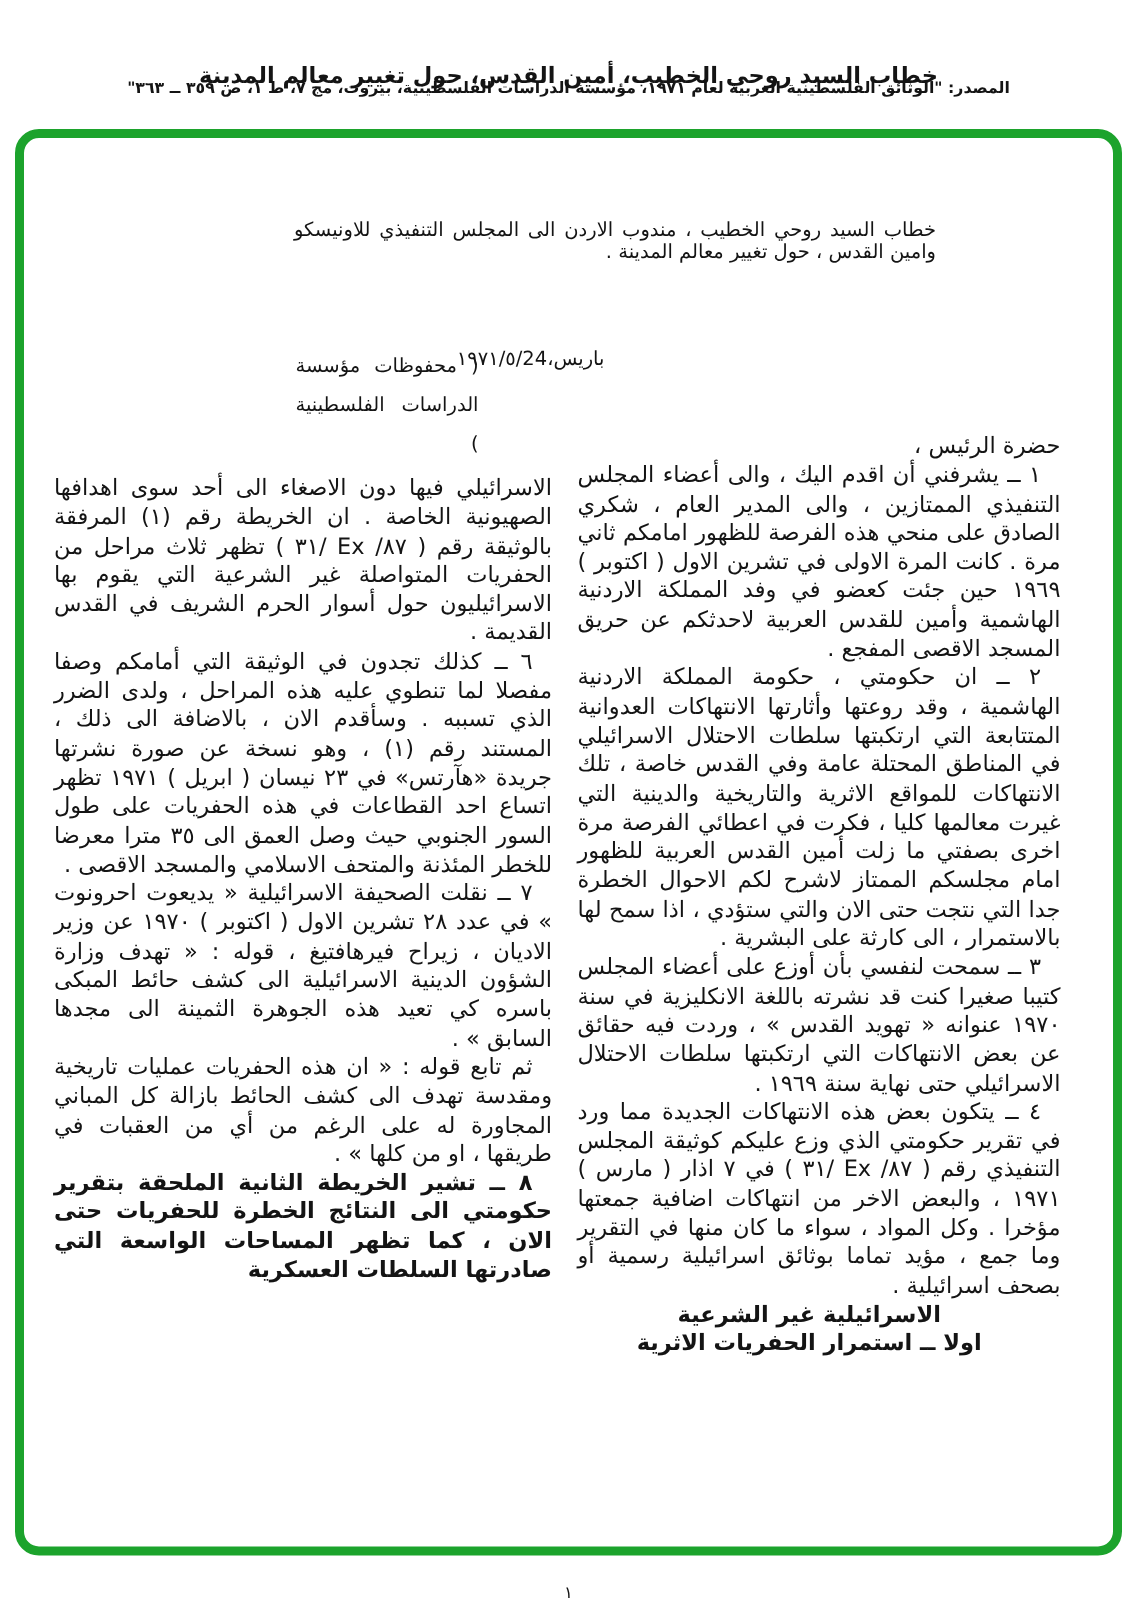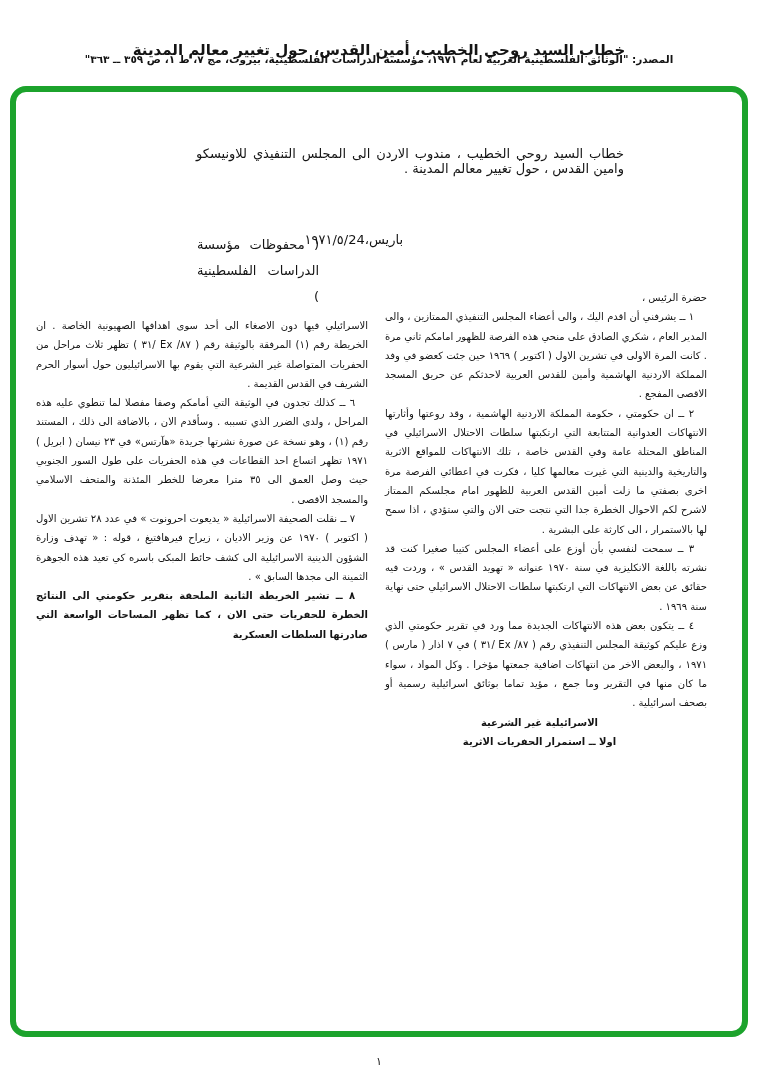--- a/index.html
+++ b/index.html
@@ -54,21 +54,21 @@
   }
   .archive-note {
     top: 140px; left: 181px; width: 122px;
     direction: rtl;
     font-size: 13px; line-height: 26px;
     text-align: justify;
   }
 
   .col {
     direction: rtl;
-    font-size: 10px;
+    font-size: 15px;
     line-height: 19.3px;
     text-align: justify;
   }
   .col-right { left: 369px; top: 196px; width: 322px; }
   .col-left  { left: 20px;  top: 224px; width: 332px; }
 
   .col p { margin: 0; text-indent: 13px; }
   .col p.no-indent { text-indent: 0; }
   .section-heading {
     margin: 0;
@@ -105,18 +105,19 @@
     <p>٣ ــ سمحت لنفسي بأن أوزع على أعضاء المجلس كتيبا صغيرا كنت قد نشرته باللغة الانكليزية في سنة ١٩٧٠ عنوانه « تهويد القدس » ، وردت فيه حقائق عن بعض الانتهاكات التي ارتكبتها سلطات الاحتلال الاسرائيلي حتى نهاية سنة ١٩٦٩ .</p>
     <p>٤ ــ يتكون بعض هذه الانتهاكات الجديدة مما ورد في تقرير حكومتي الذي وزع عليكم كوثيقة المجلس التنفيذي رقم ( ٨٧/ Ex /٣١ ) في ٧ اذار ( مارس ) ١٩٧١ ، والبعض الاخر من انتهاكات اضافية جمعتها مؤخرا . وكل المواد ، سواء ما كان منها في التقرير وما جمع ، مؤيد تماما بوثائق اسرائيلية رسمية أو بصحف اسرائيلية .</p>
     <p class="section-heading">الاسرائيلية غير الشرعية</p>
     <p class="section-heading">اولا ــ استمرار الحفريات الاثرية</p>
   </div>
 
   <div class="abs col col-left">
     <p class="no-indent">الاسرائيلي فيها دون الاصغاء الى أحد سوى اهدافها الصهيونية الخاصة . ان الخريطة رقم (١) المرفقة بالوثيقة رقم ( ٨٧/ Ex /٣١ ) تظهر ثلاث مراحل من الحفريات المتواصلة غير الشرعية التي يقوم بها الاسرائيليون حول أسوار الحرم الشريف في القدس القديمة .</p>
     <p>٦ ــ كذلك تجدون في الوثيقة التي أمامكم وصفا مفصلا لما تنطوي عليه هذه المراحل ، ولدى الضرر الذي تسببه . وسأقدم الان ، بالاضافة الى ذلك ، المستند رقم (١) ، وهو نسخة عن صورة نشرتها جريدة «هآرتس» في ٢٣ نيسان ( ابريل ) ١٩٧١ تظهر اتساع احد القطاعات في هذه الحفريات على طول السور الجنوبي حيث وصل العمق الى ٣٥ مترا معرضا للخطر المئذنة والمتحف الاسلامي والمسجد الاقصى .</p>
     <p>٧ ــ نقلت الصحيفة الاسرائيلية « يديعوت احرونوت » في عدد ٢٨ تشرين الاول ( اكتوبر ) ١٩٧٠ عن وزير الاديان ، زيراح فيرهافتيغ ، قوله : « تهدف وزارة الشؤون الدينية الاسرائيلية الى كشف حائط المبكى باسره كي تعيد هذه الجوهرة الثمينة الى مجدها السابق » .</p>
+    <p>ثم تابع قوله : « ان هذه الحفريات عمليات تاريخية ومقدسة تهدف الى كشف الحائط بازالة كل المباني المجاورة له على الرغم من أي من العقبات في طريقها ، او من كلها » .</p>
     <p class="bold-para">٨ ــ تشير الخريطة الثانية الملحقة بتقرير حكومتي الى النتائج الخطرة للحفريات حتى الان ، كما تظهر المساحات الواسعة التي صادرتها السلطات العسكرية</p>
   </div>
 
 </div>
 
 <div class="abs page-number">١</div>
 
 </body></html>

